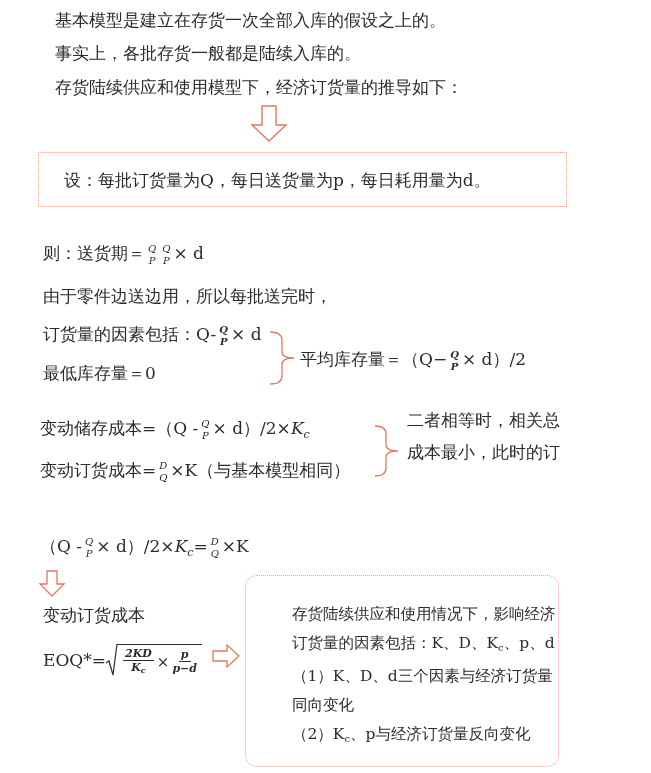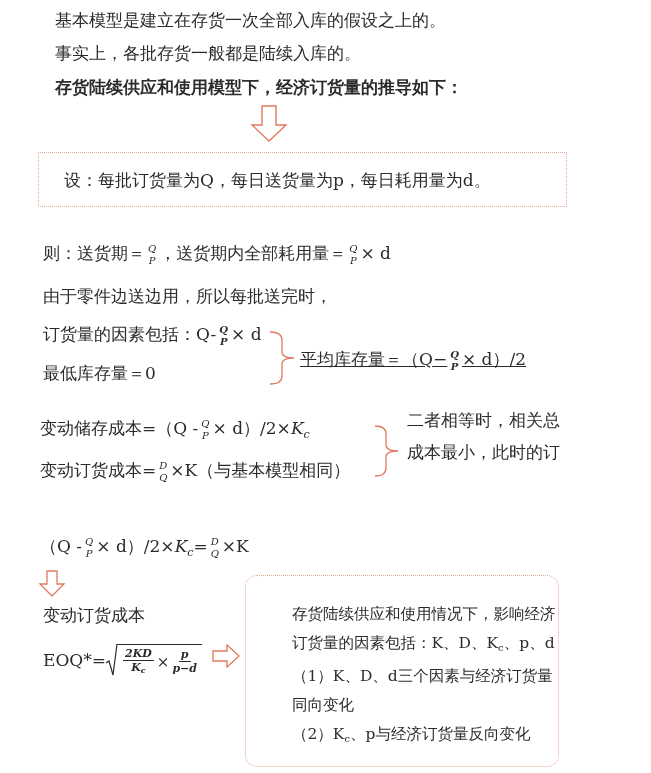--- a/index.html
+++ b/index.html
@@ -33,52 +33,52 @@
     display: inline-flex; flex-direction: column; align-items: center; vertical-align: middle;
     font-style: italic; font-weight: bold; font-size: 11px; line-height: 13px; margin: 0 3px;
   }
   .frac-b .num { border-bottom: 1.2px solid #2b2b2b; padding: 0 2px; }
 </style>
 </head>
 <body>
 
 <div class="abs txt" style="left:55px; top:9px;">基本模型是建立在存货一次全部入库的假设之上的。</div>
 <div class="abs txt" style="left:55px; top:42px;">事实上，各批存货一般都是陆续入库的。</div>
-<div class="abs txt" style="left:55px; top:76px;font-weight:bold;">存货陆续供应和使用模型下，经济订货量的推导如下：</div>
+<div class="abs txt" style="left:55px; top:76px;">存货陆续供应和使用模型下，经济订货量的推导如下：</div>
 
 <svg class="arrow" style="left:250px; top:105px;" width="40" height="38" viewBox="0 0 40 38">
   <path d="M12 1 H26 V20 H36 L19 36 L2 20 H12 Z" fill="none" stroke="#e07a5f" stroke-width="1.4"></path>
 </svg>
 
 <div class="dashed-box" style="left:38px; top:152px; width:529px; height:55px;"></div>
 <div class="abs txt" style="left:64px; top:169px;">设：每批订货量为Q，每日送货量为p，每日耗用量为d。</div>
 
 <div class="abs txt" style="left:43px; top:242px;">
   <span>则：送货期＝</span><span class="frac">
       <span class="num">Q</span>
       <span>P</span>
-    </span><span>，送货期内全部耗用量＝</span><span class="frac">
+    </span><span class="frac">
       <span class="num">Q</span>
       <span>P</span>
     </span><span>× d</span>
 </div>
 <div class="abs txt" style="left:43px; top:285px;">由于零件边送边用，所以每批送完时，</div>
 
 <div class="abs txt" style="left:43px; top:323px;">
   <span>订货量的因素包括：Q-</span><span class="frac bold">
       <span class="num">Q</span>
       <span>P</span>
     </span><span>× d</span>
 </div>
 <div class="abs txt" style="left:43px; top:362px;">最低库存量＝0</div>
 
 <svg class="brace" style="left:268px; top:330px;" width="30" height="56" viewBox="0 0 30 56">
   <path d="M2 2 Q14 2 14 10 V22 Q14 28 26 28 Q14 28 14 34 V46 Q14 54 2 54" fill="none" stroke="#e07a5f" stroke-width="1.3"></path>
 </svg>
-<div class="abs txt" style="left:300px; top:348px;text-decoration:underline;">
+<div class="abs txt" style="left:300px; top:348px;">
   <span>平均库存量＝（Q−</span><span class="frac bold">
       <span class="num">Q</span>
       <span>P</span>
     </span><span>× d）/2</span>
 </div>
 
 <div class="abs txt" style="left:40px; top:417px;">
   <span>变动储存成本=（Q -</span><span class="frac">
       <span class="num">Q</span>
       <span>P</span>

